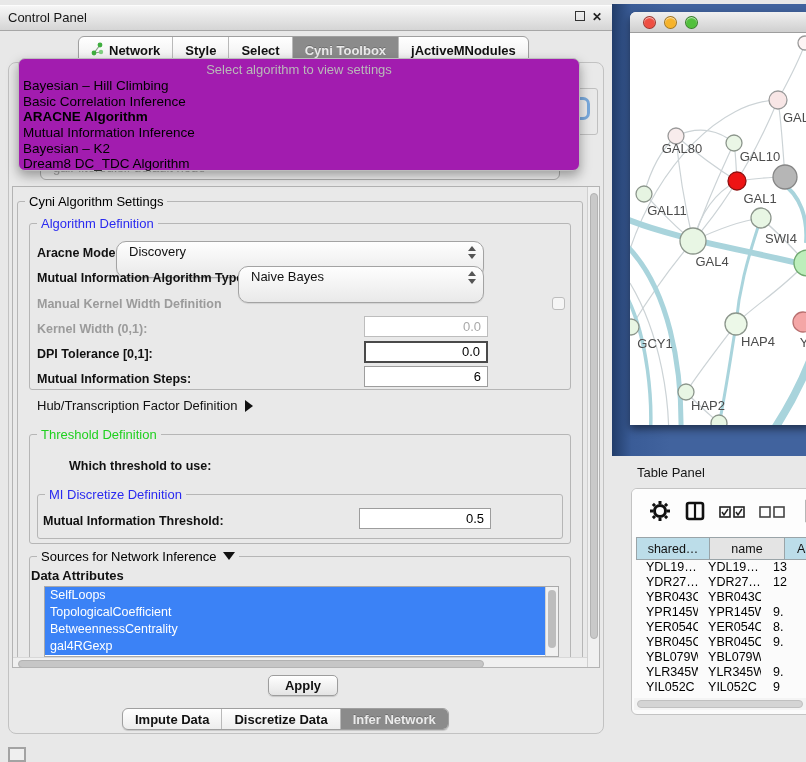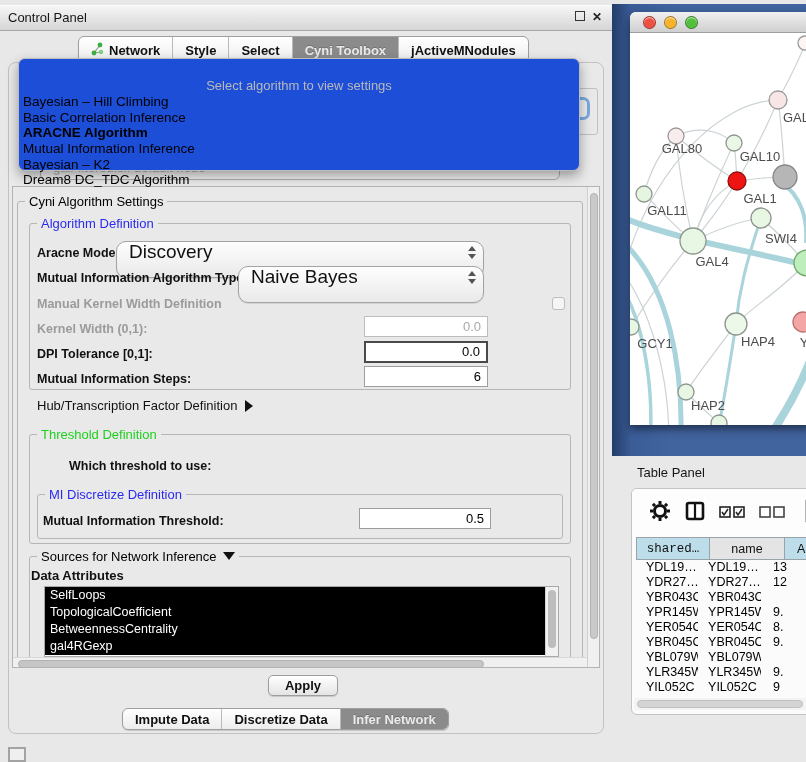--- a/index.html
+++ b/index.html
@@ -33,58 +33,58 @@
   
   #hidden-combo { left:40px; top:156px; width:520px; height:24px; border:1px solid #aeaeae;
     border-radius:6px; background:#f1f1f1; color:#a9a9a9; font-size:13px; line-height:22px;
     padding-left:12px; z-index:3; overflow:hidden; }
   #focus-ring-fragment { left:560px; top:97px; width:30px; height:23px; border:3px solid #79a9dc;
     border-radius:7px; z-index:2; background:#ececec; }
   #group-fragment { left:520px; top:88px; width:78px; height:47px; border:1px solid #c0c0c0;
     border-radius:3px; z-index:1; }
 
   
-  #algo-popup { left:18px; top:58px; width:562px; height:113px; background:#1d4ed8;
+  #algo-popup { left:18px; top:58px; width:562px; height:113px; background:#a21caf;
     border:1px solid #bcbcbc; border-radius:7px; box-shadow:0 5px 12px rgba(0,0,0,.35);
-    z-index:10; padding-top:18px; }
+    z-index:10; padding-top:2px; }
   #algo-placeholder { text-align:center; color:#b9b9b9; font-size:13px; height:17px; line-height:17px; }
   .algo-item { font-size:13.5px; color:#000; height:15.7px; line-height:15.7px; padding-left:4px; }
   .algo-item.bold { font-weight:bold; }
 
   
   #scrollpane { left:12px; top:186px; width:588px; height:482px; background:#e9e9e9;
     border:1px solid #b3b3b3; overflow:hidden; }
   .group { position:absolute; border:1px solid #b6b6b6; border-radius:3px; }
   .legend { position:absolute; top:-8px; left:7px; background:#e9e9e9; padding:0 4px;
     font-size:13px; white-space:nowrap; }
   .lbl { position:absolute; font-size:12.5px; font-weight:bold; color:#111; white-space:nowrap; }
   .lbl.dis { color:#9b9b9b; }
   .combo { position:absolute; height:37px; border:1px solid #a3a3a3; border-radius:10px;
-    background:linear-gradient(#fefefe,#e9e9e9); font-size:19px; color:#111;
+    background:linear-gradient(#fefefe,#e9e9e9); font-size:13px; color:#111;
     line-height:20px; padding-left:12px; box-shadow:0 1px 1px rgba(0,0,0,.1); }
   .stepper { position:absolute; right:7px; top:4px; width:9px; height:13px; }
   .stepper:before, .stepper:after { content:""; position:absolute; left:1px; border-left:4px solid transparent;
     border-right:4px solid transparent; }
   .stepper:before { top:0; border-bottom:5px solid #555; }
   .stepper:after { bottom:0; border-top:5px solid #555; }
   .tfield { position:absolute; height:21px; background:#fff; border:1px solid #9d9d9d;
     font-size:13px; color:#000; text-align:right; line-height:19px; padding-right:6px; }
   .tfield.dis { border:1px solid #bdbdbd; color:#a9a9a9; }
   .tfield.dark { border:2px solid #4a4a4a; height:22px; line-height:18px; }
   .checkbox { position:absolute; width:13px; height:13px; border:1px solid #bdbdbd;
     border-radius:3px; background:#f5f5f5; }
   .tri-right { display:inline-block; width:0; height:0; border-top:6px solid transparent;
     border-bottom:6px solid transparent; border-left:8px solid #111; margin-left:8px; vertical-align:-2px; }
   .tri-down { display:inline-block; width:0; height:0; border-left:6px solid transparent;
     border-right:6px solid transparent; border-top:8px solid #111; margin-left:6px; vertical-align:1px; }
 
   #attr-list { position:absolute; left:31px; top:399px; width:515px; height:71px; background:#fff;
     border:1px solid #a9a9a9; overflow:hidden; }
   .attr-item { width:501px; height:17px; line-height:17px; font-size:12.5px; padding-left:5px; }
-  .attr-item.sel { background:#000000; color:#fff; }
+  .attr-item.sel { background:#3b82f6; color:#fff; }
   #attr-vsb { position:absolute; right:0; top:0; width:13px; height:69px; background:#f1f1f1;
     border-left:1px solid #d2d2d2; }
   #attr-vsb .thumb { position:absolute; left:2px; top:3px; width:8px; height:58px;
     background:#bdbdbd; border-radius:4px; }
 
   #sp-vsb { position:absolute; left:574px; top:0; width:12px; height:482px; background:#f0f0f0;
     border-left:1px solid #cfcfcf; }
   #sp-vsb .thumb { position:absolute; left:2px; top:6px; width:8px; height:446px;
     background:#c9c9c9; border-radius:4px; border:1px solid #b2b2b2; }
   #sp-hsb { position:absolute; left:0; top:470px; width:574px; height:12px; background:#f0f0f0;
@@ -371,21 +371,21 @@
           <rect x="15" y="1" width="10" height="10" fill="none" stroke="#444" stroke-width="1.6"></rect>
         </svg>
       </span>
       <span style="margin-left:6px;">
         <svg width="20" height="24" viewBox="0 0 20 24">
           <path d="M2,2 h10 l6,6 v14 h-16 z" fill="none" stroke="#111" stroke-width="2.6"></path>
         </svg>
       </span>
     </div>
     <div id="tp-header">
-        <div class="hcell hsel" style="width: 74px; font-family: Liberation Mono, monospace;">shared…</div>
+        <div class="hcell hsel" style="width: 74px;">shared…</div>
         <div class="hcell" style="width: 75px;">name</div>
         <div class="hcell hsel" style="width: 60px; justify-content: flex-start; padding-left: 12px;">A</div>
       </div>
     <div id="tp-rows">
         <div class="trow">
           <div class="tcell" style="width: 74px; padding-left: 10px;">YDL19…</div>
           <div class="tcell" style="width: 75px; padding-left: 10px;">YDL19…</div>
           <div class="tcell" style="width: 60px; padding-left: 12px;">13</div>
         </div>
         <div class="trow">

